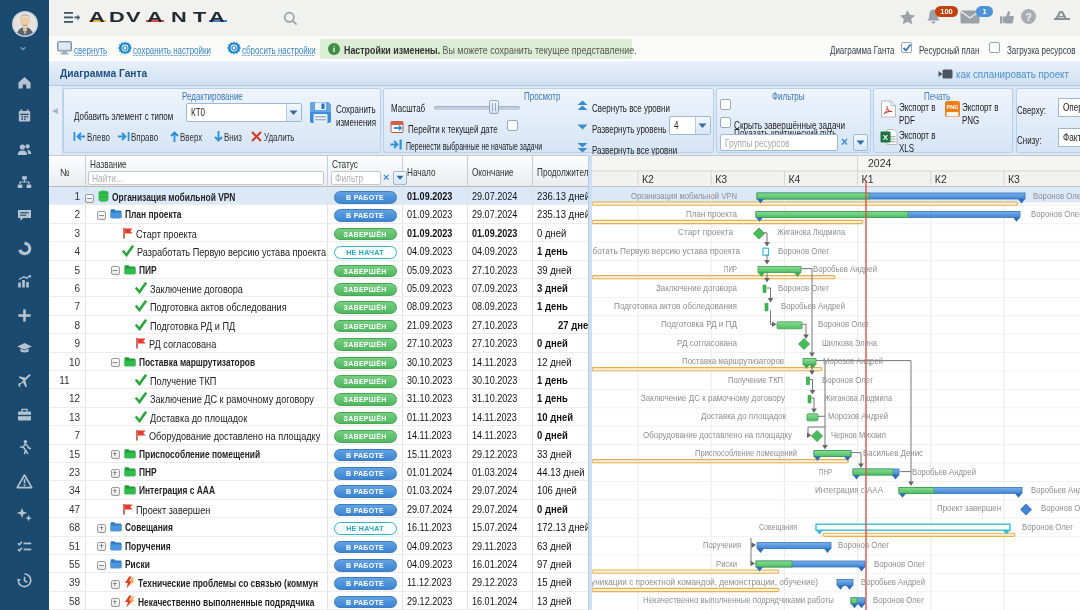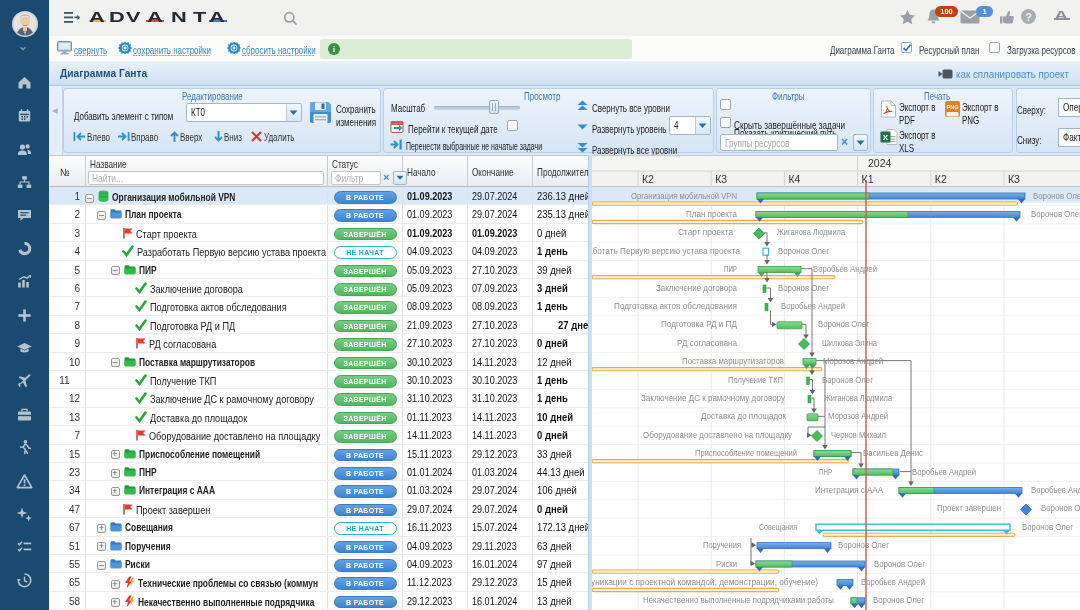--- a/index.html
+++ b/index.html
@@ -164,20 +164,21 @@
     </svg>
 <div class="abs nw" style="left:133px;top:44px;font-size:10.5px;color:#3e86c8;"><span style="display:inline-block;transform:scaleX(0.76);transform-origin:0 0;white-space:nowrap;"><u style="text-decoration-style:dotted;">сохранить настройки</u></span></div>
 <svg class="abs" style="left:227px;top:41px" width="14" height="14" viewBox="0 0 14 14">
 <path d="M7,0.5 L8.4,2 L10.4,1.2 L11,3.2 L13,3.6 L12.4,5.6 L14,7 L12.4,8.4 L13,10.4 L11,10.8 L10.4,12.8 L8.4,12 L7,13.5 L5.6,12 L3.6,12.8 L3,10.8 L1,10.4 L1.6,8.4 L0,7 L1.6,5.6 L1,3.6 L3,3.2 L3.6,1.2 L5.6,2 Z" fill="#1e86cc"></path>
 <circle cx="7" cy="7" r="3.4" fill="#fbfbfa"></circle>
       <circle cx="7" cy="7" r="2" fill="none" stroke="#1e86cc" stroke-width="1.2"></circle>
     </svg>
 <div class="abs nw" style="left:242px;top:44px;font-size:10.5px;color:#3e86c8;"><span style="display:inline-block;transform:scaleX(0.76);transform-origin:0 0;white-space:nowrap;"><u style="text-decoration-style:dotted;">сбросить настройки</u></span></div>
 <div class="abs" style="left:320px;top:39px;width:312px;height:20px;background:#dcedd5;border-radius:2px;"></div>
 <div class="abs" style="left:328px;top:43px;width:12px;height:12px;background:#3f8e44;border-radius:50%;color:#dcedd5;font-size:9px;font-weight:bold;text-align:center;line-height:12px;font-family:'Liberation Serif',serif;">i</div>
+<div class="abs nw" style="left:344px;top:44px;font-size:10.5px;color:#555;"><span style="display:inline-block;transform:scaleX(0.845);transform-origin:0 0;white-space:nowrap;"><b style="color:#333;">Настройки изменены.</b> Вы можете сохранить текущее представление.</span></div>
 <div class="abs nw" style="left:830px;top:44px;font-size:10.5px;color:#39414a;"><span style="display:inline-block;transform:scaleX(0.76);transform-origin:0 0;white-space:nowrap;">Диаграмма Ганта</span></div>
 <div class="abs" style="left:901px;top:42px;width:11px;height:11px;background:#fff;border:1px solid #98a8b8;border-radius:2px;"></div>
     <svg class="abs" style="left:902px;top:43px" width="10" height="10" viewBox="0 0 10 10">
       <path d="M1.5,5 L4,7.5 L8.5,1.5" stroke="#3a77b8" stroke-width="1.8" fill="none"></path>
     </svg>
 <div class="abs nw" style="left:919px;top:44px;font-size:10.5px;color:#39414a;"><span style="display:inline-block;transform:scaleX(0.76);transform-origin:0 0;white-space:nowrap;">Ресурсный план</span></div>
 <div class="abs" style="left:989px;top:42px;width:11px;height:11px;background:#fff;border:1px solid #98a8b8;border-radius:2px;"></div>
 <div class="abs nw" style="left:1007px;top:44px;font-size:10.5px;color:#39414a;"><span style="display:inline-block;transform:scaleX(0.76);transform-origin:0 0;white-space:nowrap;">Загрузка ресурсов</span></div>
 <div class="abs" style="left:49px;top:60px;width:1031px;height:26px;background:linear-gradient(#e9f1fb,#cfe0f2);border-top:1px solid #fff;border-bottom:1px solid #b3c9e2;"></div>
 <div class="abs nw" style="left:60px;top:67px;font-size:11px;font-weight:bold;color:#1d4e7f;"><span style="display:inline-block;transform:scaleX(0.93);transform-origin:0 0;white-space:nowrap;">Диаграмма Ганта</span></div>
@@ -511,21 +512,21 @@
 <div class="abs" style="left:0;top:316.8px;width:31px;text-align:right;color:#333;font-size:10px;">47</div>
 <div class="abs nw" style="left:73px;top:315.8px;width:223px;overflow:hidden;"><svg width="11" height="12" viewBox="0 0 11 12" style="vertical-align:-1px">
           <rect x="1.2" y="0.8" width="1.6" height="11" rx="0.8" fill="#c44c3c"></rect>
           <path d="M3,1.4 L10.6,1.4 L8.2,3.9 L10.6,6.4 L3,6.4 Z" fill="#e8392a"></path>
         </svg><span style="display:inline-block;margin-left:3px;transform:scaleX(0.87);transform-origin:0 50%;font-size:10.5px;">Проект завершен</span></div>
 <div class="abs" style="left:284.5px;top:316.8px;width:63px;height:12.5px;border-radius:7px;background:linear-gradient(#62a1e2,#3c85d2);border:1px solid #3c7cc0;color:#fff;font-size:7px;font-weight:bold;text-align:center;line-height:11.5px;letter-spacing:0.3px;">В РАБОТЕ</div>
 <div class="abs nw" style="left:358px;top:316.79999999999995px;font-size:10.2px;color:#111;"><span style="display:inline-block;transform:scaleX(0.89);transform-origin:0 0;white-space:nowrap;">29.07.2024</span></div>
 <div class="abs nw" style="left:423px;top:316.79999999999995px;font-size:10.2px;color:#111;"><span style="display:inline-block;transform:scaleX(0.89);transform-origin:0 0;white-space:nowrap;">29.07.2024</span></div>
 <div class="abs nw" style="left:488px;top:316.79999999999995px;font-size:10.2px;font-weight:bold;color:#111;"><span style="display:inline-block;transform:scaleX(0.93);transform-origin:0 0;white-space:nowrap;">0 дней</span></div>
 <div class="abs" style="left:0;top:331.2px;width:539px;height:18.4px;border-bottom:1px solid #ececec;"></div>
-<div class="abs" style="left:0;top:335.2px;width:31px;text-align:right;color:#333;font-size:10px;">67</div>
+<div class="abs" style="left:0;top:335.2px;width:31px;text-align:right;color:#333;font-size:10px;">68</div>
 <div class="abs nw" style="left:48px;top:334.2px;width:248px;overflow:hidden;"><span style="display:inline-block;width:9px;height:9px;border:1px solid #9a9a9a;border-radius:2px;background:linear-gradient(#fff,#e6e6e6);font-size:9px;line-height:6.5px;text-align:center;color:#555;vertical-align:0.5px;margin-right:4px;">+</span><svg width="12" height="11" viewBox="0 0 12 11" style="vertical-align:-1px">
           <path d="M0.5,2.5 Q0.5,1.3 1.7,1.3 L4.4,1.3 L5.6,2.6 L10.3,2.6 Q11.5,2.6 11.5,3.8 L11.5,9 Q11.5,10.2 10.3,10.2 L1.7,10.2 Q0.5,10.2 0.5,9 Z" fill="#2e7cc4"></path>
           <path d="M0.5,4.4 L11.5,4.4 L11.5,9 Q11.5,10.2 10.3,10.2 L1.7,10.2 Q0.5,10.2 0.5,9 Z" fill="#4a95db"></path>
         </svg><span style="display:inline-block;margin-left:3px;transform:scaleX(0.80);transform-origin:0 50%;font-weight:bold;font-size:10.5px;">Совещания</span></div>
 <div class="abs" style="left:284.5px;top:335.2px;width:63px;height:12.5px;border-radius:7px;background:#fff;border:1px solid #2fb3cc;color:#1ea9c4;font-size:7px;font-weight:bold;text-align:center;line-height:11.5px;letter-spacing:0.3px;">НЕ НАЧАТ</div>
 <div class="abs nw" style="left:358px;top:335.2px;font-size:10.2px;color:#111;"><span style="display:inline-block;transform:scaleX(0.89);transform-origin:0 0;white-space:nowrap;">16.11.2023</span></div>
 <div class="abs nw" style="left:423px;top:335.2px;font-size:10.2px;color:#111;"><span style="display:inline-block;transform:scaleX(0.89);transform-origin:0 0;white-space:nowrap;">15.07.2024</span></div>
 <div class="abs nw" style="left:488px;top:335.2px;font-size:10.2px;color:#111;"><span style="display:inline-block;transform:scaleX(0.93);transform-origin:0 0;white-space:nowrap;">172.13 дней</span></div>
 <div class="abs" style="left:0;top:349.6px;width:539px;height:18.4px;border-bottom:1px solid #ececec;"></div>
 <div class="abs" style="left:0;top:353.6px;width:31px;text-align:right;color:#333;font-size:10px;">51</div>
@@ -541,21 +542,21 @@
 <div class="abs" style="left:0;top:372.0px;width:31px;text-align:right;color:#333;font-size:10px;">55</div>
 <div class="abs nw" style="left:48px;top:371.0px;width:248px;overflow:hidden;"><span style="display:inline-block;width:9px;height:9px;border:1px solid #9a9a9a;border-radius:2px;background:linear-gradient(#fff,#e6e6e6);font-size:9px;line-height:6.5px;text-align:center;color:#555;vertical-align:0.5px;margin-right:4px;">–</span><svg width="12" height="11" viewBox="0 0 12 11" style="vertical-align:-1px">
           <path d="M0.5,2.5 Q0.5,1.3 1.7,1.3 L4.4,1.3 L5.6,2.6 L10.3,2.6 Q11.5,2.6 11.5,3.8 L11.5,9 Q11.5,10.2 10.3,10.2 L1.7,10.2 Q0.5,10.2 0.5,9 Z" fill="#2e7cc4"></path>
           <path d="M0.5,4.4 L11.5,4.4 L11.5,9 Q11.5,10.2 10.3,10.2 L1.7,10.2 Q0.5,10.2 0.5,9 Z" fill="#4a95db"></path>
         </svg><span style="display:inline-block;margin-left:3px;transform:scaleX(0.80);transform-origin:0 50%;font-weight:bold;font-size:10.5px;">Риски</span></div>
 <div class="abs" style="left:284.5px;top:372.0px;width:63px;height:12.5px;border-radius:7px;background:linear-gradient(#62a1e2,#3c85d2);border:1px solid #3c7cc0;color:#fff;font-size:7px;font-weight:bold;text-align:center;line-height:11.5px;letter-spacing:0.3px;">В РАБОТЕ</div>
 <div class="abs nw" style="left:358px;top:372.0px;font-size:10.2px;color:#111;"><span style="display:inline-block;transform:scaleX(0.89);transform-origin:0 0;white-space:nowrap;">04.09.2023</span></div>
 <div class="abs nw" style="left:423px;top:372.0px;font-size:10.2px;color:#111;"><span style="display:inline-block;transform:scaleX(0.89);transform-origin:0 0;white-space:nowrap;">16.01.2024</span></div>
 <div class="abs nw" style="left:488px;top:372.0px;font-size:10.2px;color:#111;"><span style="display:inline-block;transform:scaleX(0.93);transform-origin:0 0;white-space:nowrap;">97 дней</span></div>
 <div class="abs" style="left:0;top:386.4px;width:539px;height:18.4px;border-bottom:1px solid #ececec;"></div>
-<div class="abs" style="left:0;top:390.4px;width:31px;text-align:right;color:#333;font-size:10px;">65</div>
+<div class="abs" style="left:0;top:390.4px;width:31px;text-align:right;color:#333;font-size:10px;">39</div>
 <div class="abs nw" style="left:61.5px;top:389.4px;width:234.5px;overflow:hidden;"><span style="display:inline-block;width:9px;height:9px;border:1px solid #9a9a9a;border-radius:2px;background:linear-gradient(#fff,#e6e6e6);font-size:9px;line-height:6.5px;text-align:center;color:#555;vertical-align:0.5px;margin-right:4px;">+</span><svg width="11" height="13" viewBox="0 0 11 13" style="vertical-align:-2px">
           <path d="M5.2,0.5 L1,7 L3.8,7 L2.6,12.5 L8,5.4 L5.2,5.4 L7.6,0.5 Z" fill="#e8392a"></path>
           <path d="M8.2,1.5 L5.8,6 L8,6 L5.4,11 L10.4,4.6 L8.4,4.6 L10.2,1.5 Z" fill="#f59a20" opacity="0.9"></path>
         </svg><span style="display:inline-block;margin-left:3px;transform:scaleX(0.80);transform-origin:0 50%;font-weight:bold;font-size:10.5px;">Технические проблемы со связью (коммун</span></div>
 <div class="abs" style="left:284.5px;top:390.4px;width:63px;height:12.5px;border-radius:7px;background:linear-gradient(#62a1e2,#3c85d2);border:1px solid #3c7cc0;color:#fff;font-size:7px;font-weight:bold;text-align:center;line-height:11.5px;letter-spacing:0.3px;">В РАБОТЕ</div>
 <div class="abs nw" style="left:358px;top:390.4px;font-size:10.2px;color:#111;"><span style="display:inline-block;transform:scaleX(0.89);transform-origin:0 0;white-space:nowrap;">11.12.2023</span></div>
 <div class="abs nw" style="left:423px;top:390.4px;font-size:10.2px;color:#111;"><span style="display:inline-block;transform:scaleX(0.89);transform-origin:0 0;white-space:nowrap;">29.12.2023</span></div>
 <div class="abs nw" style="left:488px;top:390.4px;font-size:10.2px;color:#111;"><span style="display:inline-block;transform:scaleX(0.93);transform-origin:0 0;white-space:nowrap;">15 дней</span></div>
 <div class="abs" style="left:0;top:404.8px;width:539px;height:18.4px;border-bottom:1px solid #ececec;"></div>
 <div class="abs" style="left:0;top:408.8px;width:31px;text-align:right;color:#333;font-size:10px;">58</div>

